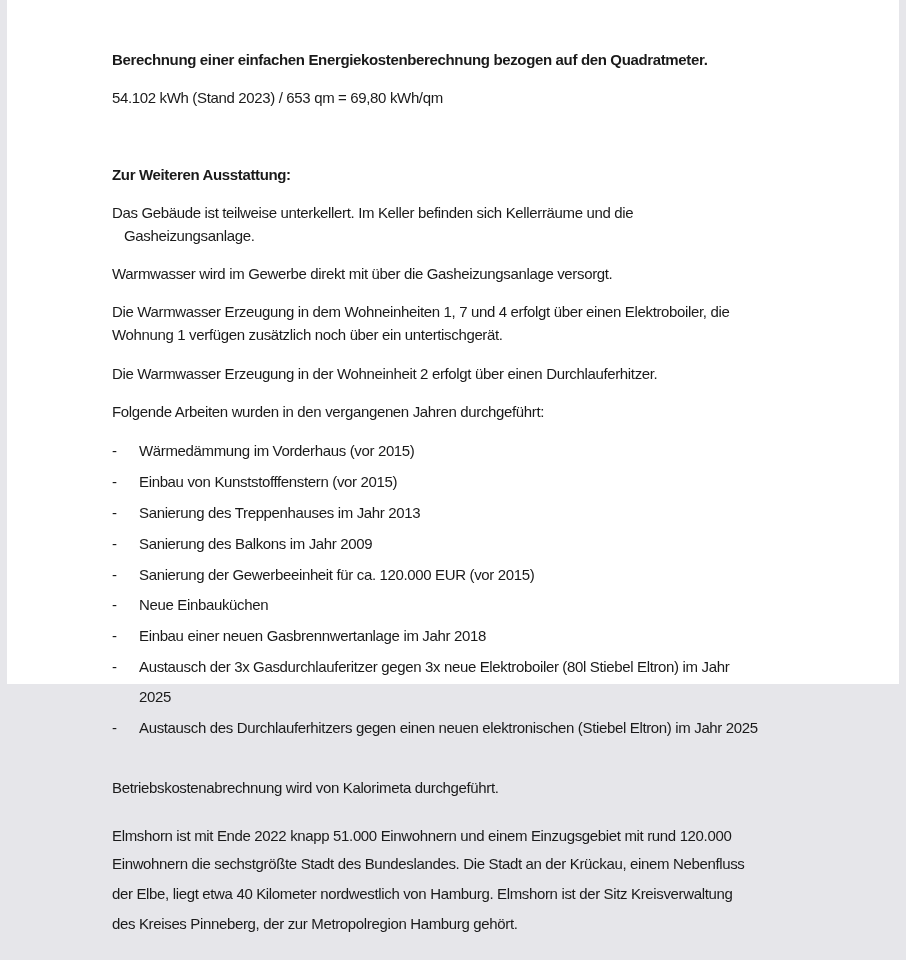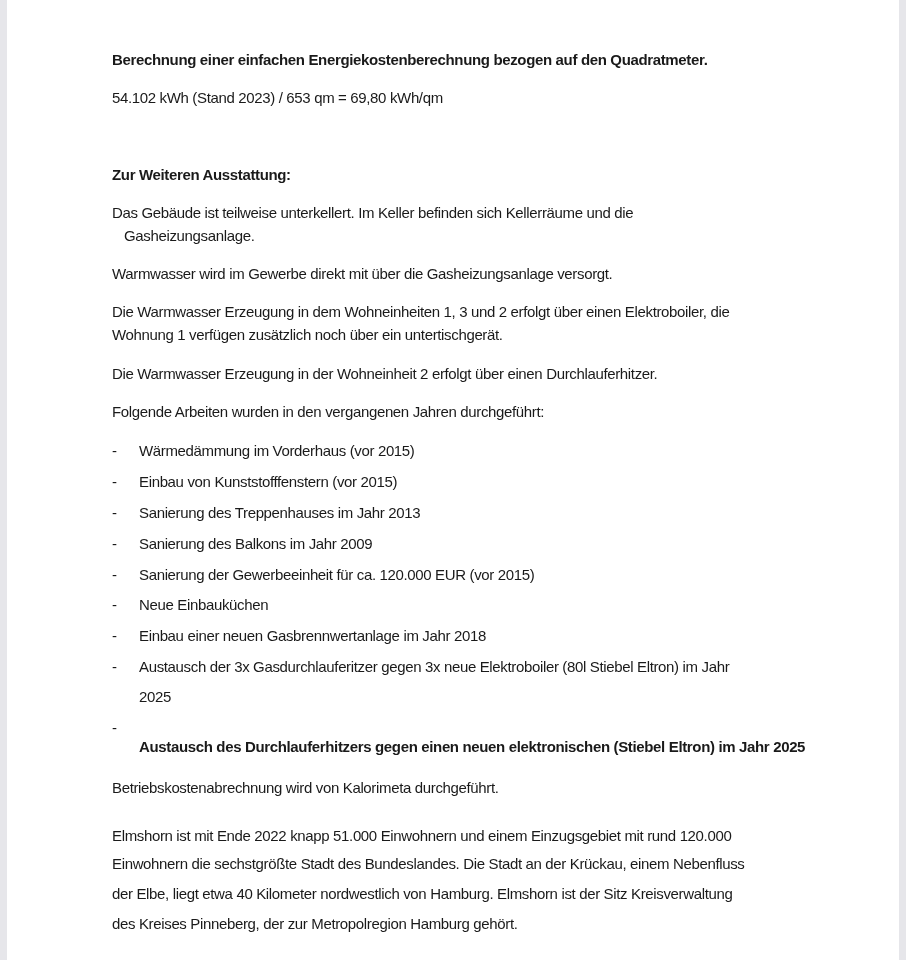--- a/index.html
+++ b/index.html
@@ -11,21 +11,21 @@
       height: 960px;
       background: #e6e6ea;
       overflow: hidden;
       position: relative;
     }
     .page {
       position: absolute;
       left: 7px;
       top: 0;
       width: 892px;
-      height: 960px;
+      height: 684px;
       background: #ffffff;
       font-family: "Liberation Sans", sans-serif;
       color: #1a1a1a;
       font-size: 15px;
     }
     .content {
       position: absolute;
       left: 105px;
       top: 0;
       width: 700px;
@@ -63,21 +63,21 @@
     <div class="line bold" style="top:51px;">Berechnung einer einfachen Energiekostenberechnung bezogen auf den Quadratmeter.</div>
     <div class="line" style="top:89px;">54.102 kWh (Stand 2023) / 653 qm = 69,80 kWh/qm</div>
 
     <div class="line bold" style="top:166px;">Zur Weiteren Ausstattung:</div>
 
     <div class="line" style="top:204px;">Das Gebäude ist teilweise unterkellert. Im Keller befinden sich Kellerräume und die</div>
     <div class="line" style="top:227px;margin-left:12px;">Gasheizungsanlage.</div>
 
     <div class="line" style="top:265px;">Warmwasser wird im Gewerbe direkt mit über die Gasheizungsanlage versorgt.</div>
 
-    <div class="line" style="top:303px;">Die Warmwasser Erzeugung in dem Wohneinheiten 1, 3 und 2 erfolgt über einen Elektroboiler, die</div>
+    <div class="line" style="top:303px;">Die Warmwasser Erzeugung in dem Wohneinheiten 1, 7 und 4 erfolgt über einen Elektroboiler, die</div>
     <div class="line" style="top:326px;">Wohnung 1 verfügen zusätzlich noch über ein untertischgerät.</div>
 
     <div class="line" style="top:365px;">Die Warmwasser Erzeugung in der Wohneinheit 2 erfolgt über einen Durchlauferhitzer.</div>
 
     <div class="line" style="top:403px;text-align:right;">Folgende Arbeiten wurden in den vergangenen Jahren durchgeführt:</div>
 
     <div>
       <div>
         <span class="bullet-dash" style="top:442px;">-</span>
         <span class="bullet-text" style="top:442px;">Wärmedämmung im Vorderhaus (vor 2015)</span>
@@ -106,21 +106,21 @@
         <span class="bullet-dash" style="top:627px;">-</span>
         <span class="bullet-text" style="top:627px;">Einbau einer neuen Gasbrennwertanlage im Jahr 2018</span>
       </div>
       <div>
         <span class="bullet-dash" style="top:658px;">-</span>
         <span class="bullet-text" style="top:658px;">Austausch der 3x Gasdurchlauferitzer gegen 3x neue Elektroboiler (80l Stiebel Eltron) im Jahr</span>
         <span class="bullet-text" style="top:688px;">2025</span>
       </div>
       <div>
         <span class="bullet-dash" style="top:719px;">-</span>
-        <span class="bullet-text" style="top:738px;font-weight:bold;">Austausch des Durchlauferhitzers gegen einen neuen elektronischen (Stiebel Eltron) im Jahr 2025</span>
+        <span class="bullet-text" style="top:719px;">Austausch des Durchlauferhitzers gegen einen neuen elektronischen (Stiebel Eltron) im Jahr 2025</span>
       </div>
     </div>
 
     <div class="line" style="top:779px;">Betriebskostenabrechnung wird von Kalorimeta durchgeführt.</div>
 
     <div class="line" style="top:827px;">Elmshorn ist mit Ende 2022 knapp 51.000 Einwohnern und einem Einzugsgebiet mit rund 120.000</div>
     <div class="line" style="top:855px;">Einwohnern die sechstgrößte Stadt des Bundeslandes. Die Stadt an der Krückau, einem Nebenfluss</div>
     <div class="line" style="top:885px;">der Elbe, liegt etwa 40 Kilometer nordwestlich von Hamburg. Elmshorn ist der Sitz Kreisverwaltung</div>
     <div class="line" style="top:915px;">des Kreises Pinneberg, der zur Metropolregion Hamburg gehört.</div>
 

